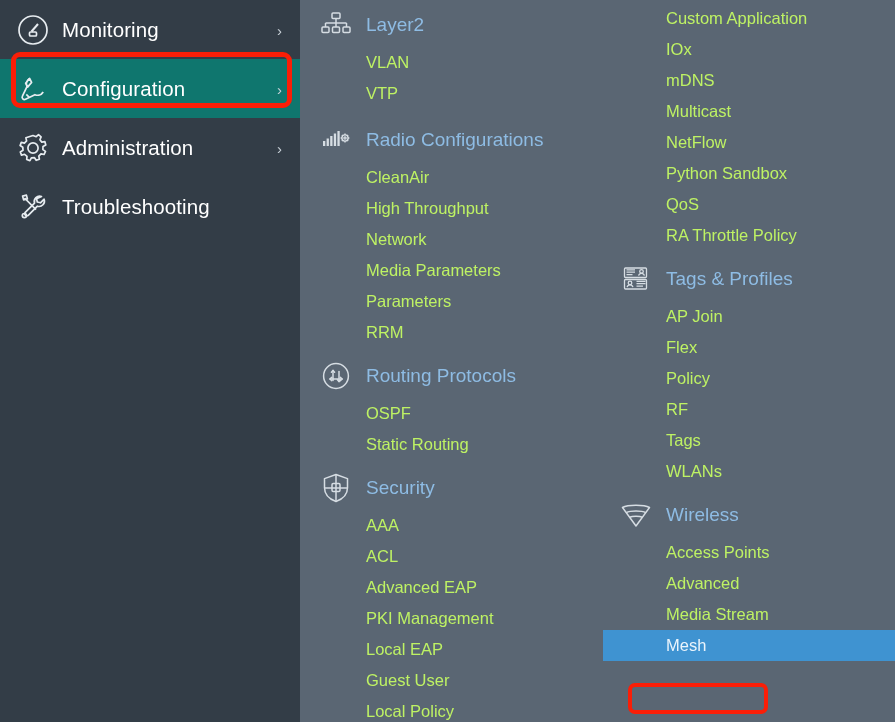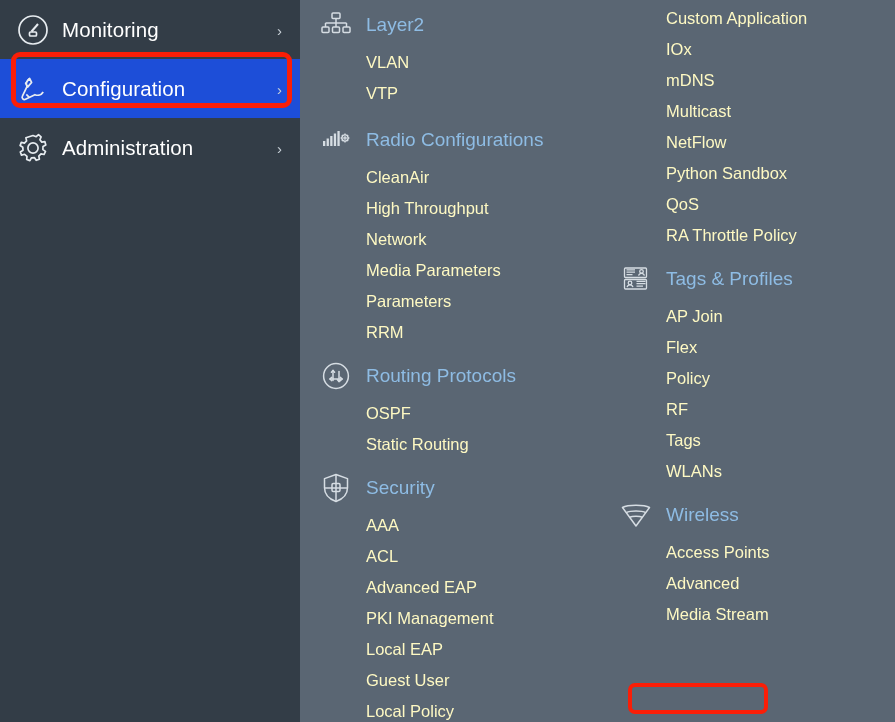--- a/index.html
+++ b/index.html
@@ -23,21 +23,21 @@
   }
   .nav-item {
     position: relative;
     display: flex;
     align-items: center;
     height: 59px;
     padding-left: 14px;
     color: #ffffff;
   }
   .nav-item.selected {
-    background: #1d4ed8;
+    background: #0f766e;
   }
   .nav-icon {
     width: 38px; height: 38px;
     flex: 0 0 38px;
     display: flex;
     align-items: center;
     justify-content: center;
     margin-right: 10px;
   }
   .nav-icon svg { display: block; }
@@ -92,21 +92,21 @@
     color: #8ebce4;
     font-size: 19px;
     white-space: nowrap;
   }
   .leaf {
     position: relative;
     display: block;
     height: 31px;
     line-height: 31px;
     padding-left: 66px;
-    color: #fef9c3;
+    color: #bef264;
     font-size: 16.5px;
     white-space: nowrap;
   }
   .leaf.active {
     background: #3f93d1;
     color: #eaf4fc;
     margin-left: 3px;
     padding-left: 63px;
   }
   .spacer-6  { height: 6px; }
@@ -166,20 +166,31 @@
       <span class="nav-icon">
         <svg width="34" height="34" viewBox="0 0 34 34" fill="none" stroke="#e7ecf0" stroke-width="1.7" stroke-linejoin="round">
           <path d="M17 4.5 l3.2 1.2 2.3-2.1 2.6 2.2-1.2 2.9 1.9 2.4 3.1-.4.9 3.3-2.8 1.5-.1 3.1 2.6 1.8-1.4 3.1-3.1-.6-2.2 2.2.6 3.1-3.2 1.1-1.7-2.6-3.1.2-1.5 2.8-3.2-1.3.3-3.1-2.4-2-3.1.8-1.2-3.2 2.7-1.6-.2-3.1-2.7-1.6 1.2-3.2 3.1.7 2.2-2.2-.7-3.1z"></path>
           <circle cx="17" cy="17" r="5.1"></circle>
         </svg>
       </span>
       <span class="nav-label">Administration</span>
       <span class="nav-chevron">›</span>
     </div>
 
+    <div class="nav-item">
+      <span class="nav-icon">
+        <svg width="34" height="34" viewBox="0 0 34 34" fill="none" stroke="#e7ecf0" stroke-width="1.7" stroke-linejoin="round">
+          <path d="M25.5 6.5a5.4 5.4 0 0 0-7 6.7L9 22.6a2.2 2.2 0 0 0 3 3l9.4-9.4a5.4 5.4 0 0 0 6.7-7l-3.6 3.6-3.2-.8-.8-3.2z"></path>
+          <path d="M8.5 8 L20 19.6"></path>
+          <path d="M6.6 6.1 l3.8-1 1 3.8-3.8 1z"></path>
+          <circle cx="8.4" cy="25.6" r="2.1"></circle>
+        </svg>
+      </span>
+      <span class="nav-label">Troubleshooting</span>
+    </div>
   </nav>
 
   <div id="flyout">
 
     <div class="flyout-col" id="col-1">
 
       <div class="spacer-3"></div>
 
       <div class="group-head">
         <span class="group-icon">
@@ -313,19 +324,20 @@
             <path d="M2.5 7.5 L16 26 L29.5 7.5 C24 4.4 8 4.4 2.5 7.5 Z"></path>
             <path d="M6.2 12.6 C10.5 10.6 21.5 10.6 25.8 12.6"></path>
             <path d="M9.6 17.3 C12.4 16 19.6 16 22.4 17.3"></path>
           </svg>
         </span>
         <span class="group-label">Wireless</span>
       </div>
       <a class="leaf">Access Points</a>
       <a class="leaf">Advanced</a>
       <a class="leaf">Media Stream</a>
+      <a class="leaf active">Mesh</a>
     </div>
   </div>
 
   <div class="annot" id="annot-configuration"></div>
   <div class="annot" id="annot-mesh"></div>
 
 </div>
 
 </body></html>

